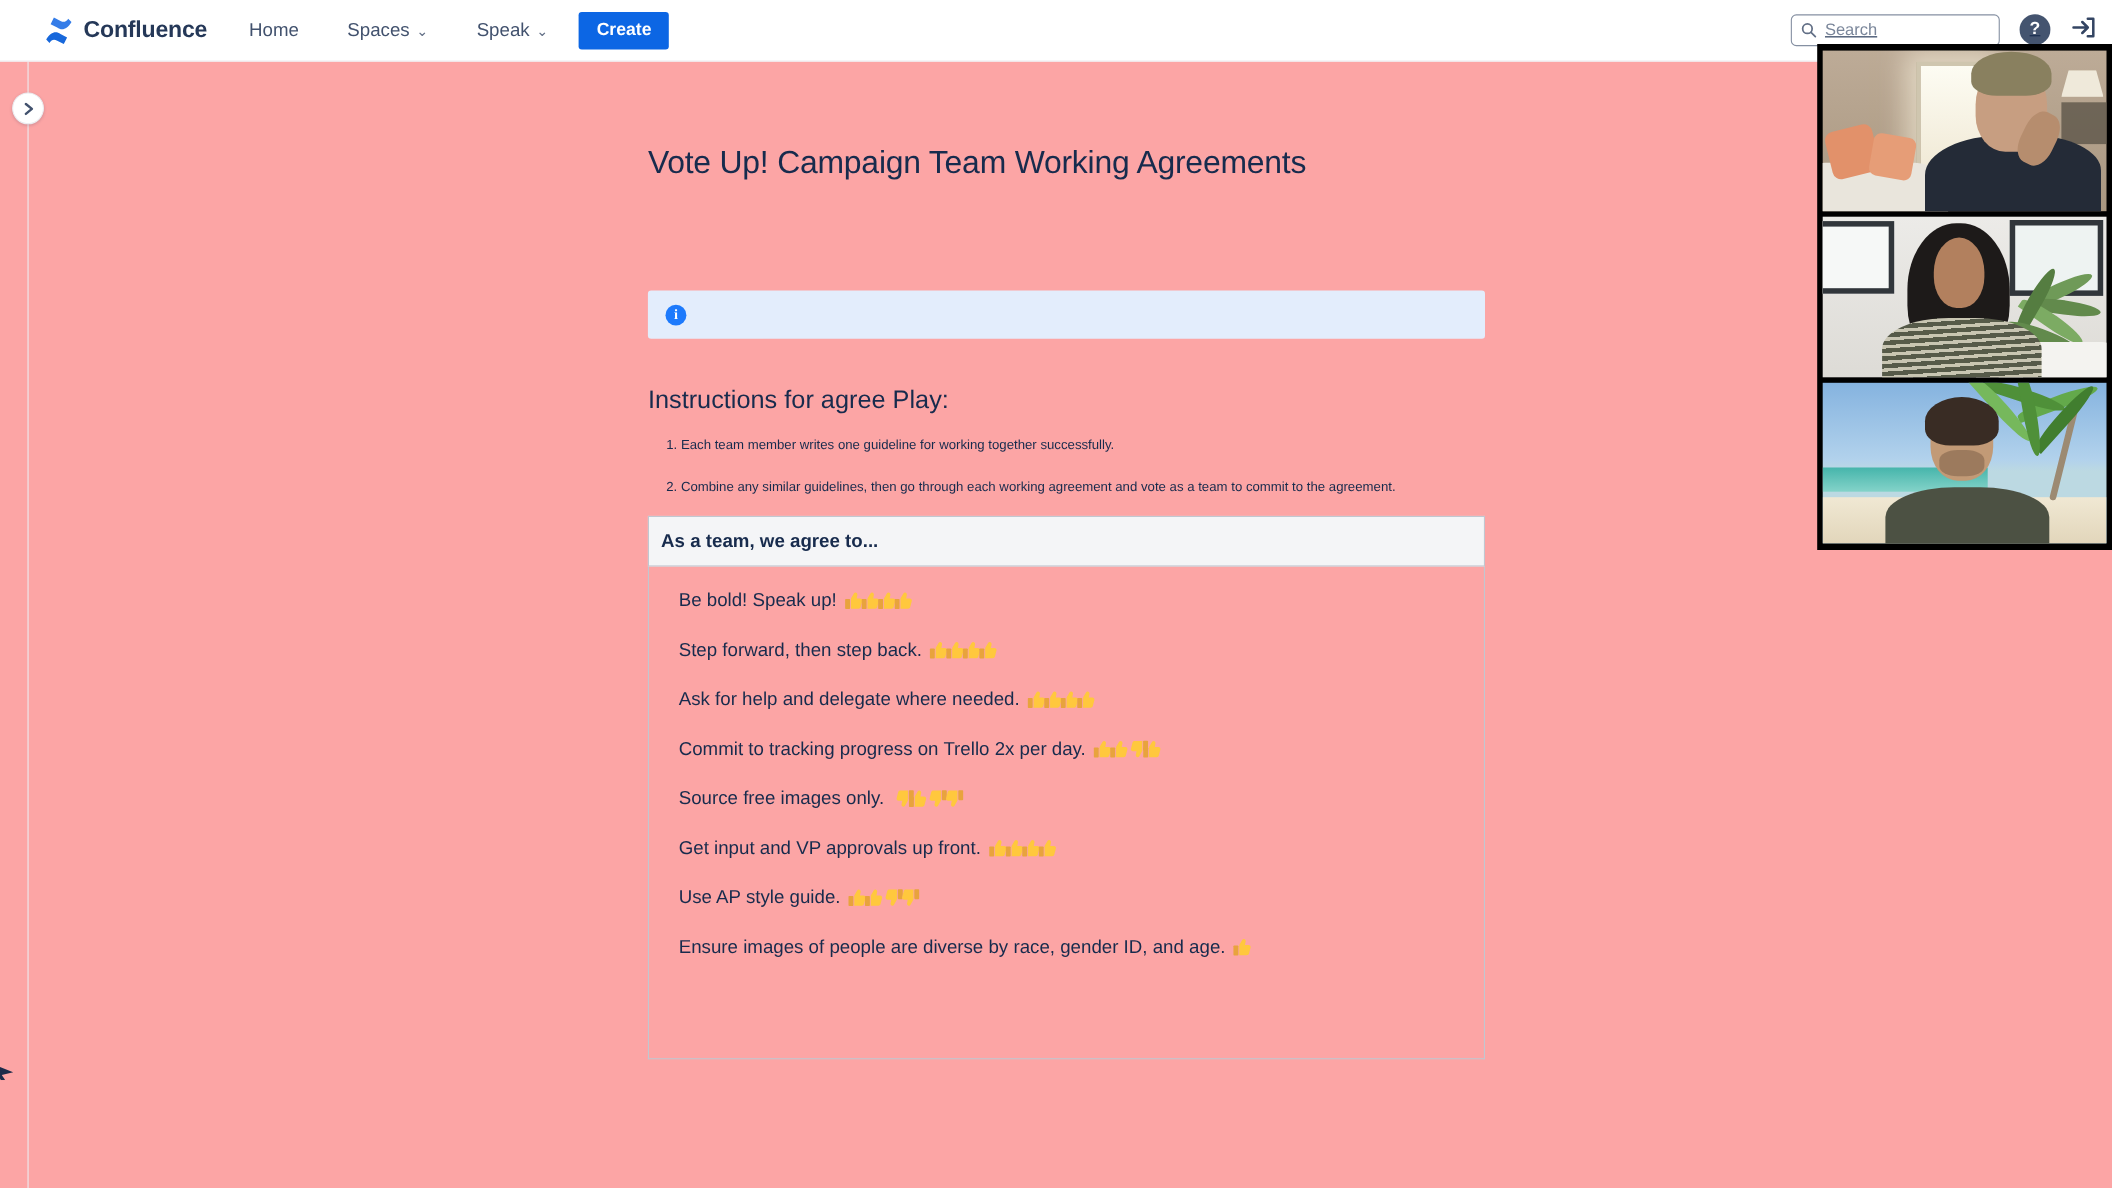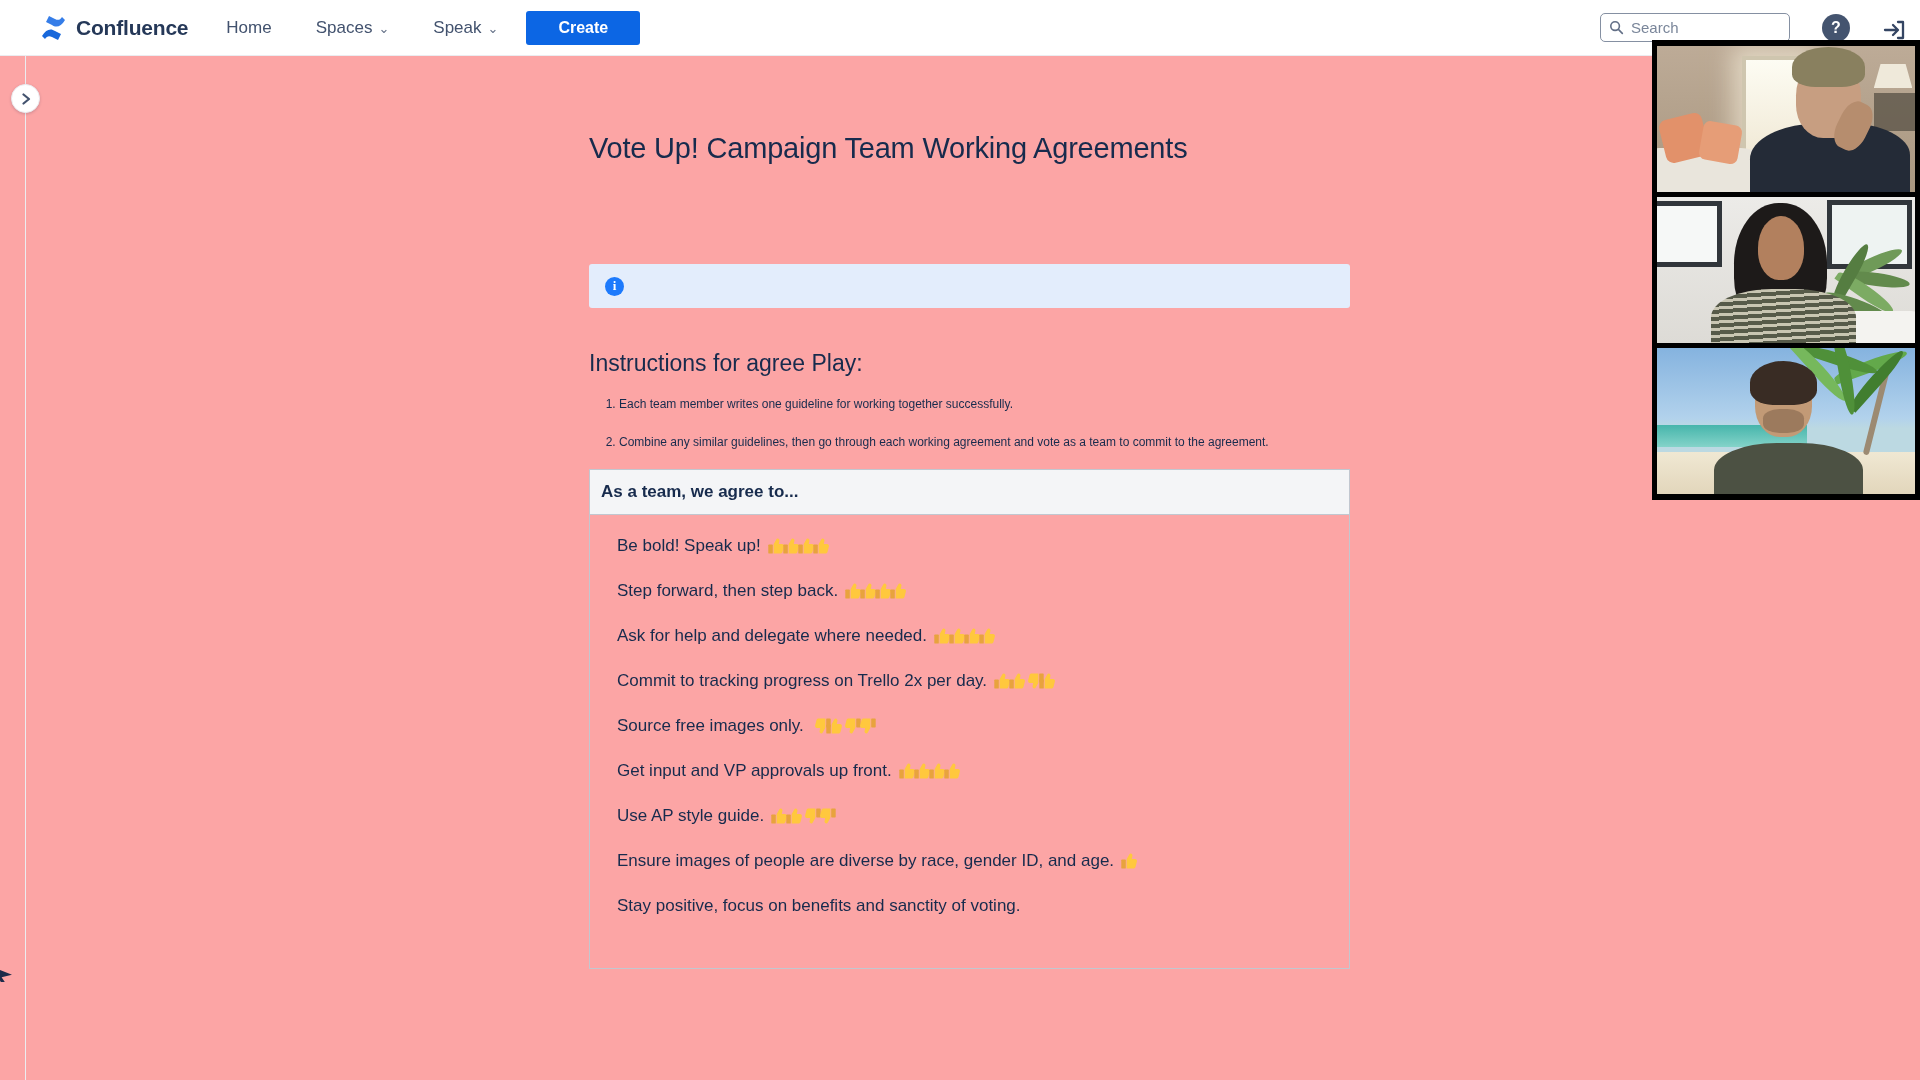--- a/index.html
+++ b/index.html
@@ -8,24 +8,24 @@
   .canvas { position:relative; width:1920px; height:1080px; background:#fca5a5; }
 
   
   .topnav { position:absolute; left:0; top:0; width:1920px; height:56px; background:#fff;
     border-bottom:1px solid #EBECF0; display:flex; align-items:center; z-index:5; }
   .brand { display:flex; align-items:center; margin-left:40px; gap:9px; cursor:pointer; }
   .brand-name { font-size:21px; font-weight:700; color:#253858; letter-spacing:-0.2px; }
   .nav-links { display:flex; align-items:center; margin-left:38px; gap:44px; }
   .nav-item { display:flex; align-items:center; gap:6px; font-size:17px; color:#42526E; cursor:pointer; }
   .nav-chevron { font-size:13px; color:#626F86; line-height:1; transform:translateY(1px); }
-  .create-btn { margin-left:28px; height:34px; padding:0 32px; background:#0C66E4; color:#fff;
+  .create-btn { margin-left:28px; height:34px; padding:0 16px; background:#0C66E4; color:#fff;
     font-size:16px; font-weight:700; border:none; border-radius:3px; cursor:pointer;
     font-family:"Liberation Sans", sans-serif; }
-  .nav-right { margin-left:auto; display:flex; align-items:flex-end; margin-right:14px; gap:32px; }
+  .nav-right { margin-left:auto; display:flex; align-items:flex-start; margin-right:14px; gap:18px;text-decoration:underline; }
   .search-box { display:flex; align-items:center; width:190px; height:29px; border:1px solid #8590A2;
     border-radius:5px; padding:0 8px; gap:7px; background:#fff; }
   .search-box input { border:none; outline:none; width:140px; font-size:15px; color:#172B4D;
     font-family:"Liberation Sans", sans-serif; }
   .search-box input::placeholder { color:#7A869A; }
   .help-btn { width:28px; height:28px; border-radius:50%; background:#44546F; color:#fff;
     display:flex; align-items:center; justify-content:center; font-size:16px; font-weight:700; cursor:pointer; }
   .signin-btn { cursor:pointer; display:flex; align-items:center; }
 
   
@@ -318,23 +318,20 @@
             </span>
           </p>
           <p class="agr-row">
             <span class="agr-text">Ensure images of people are diverse by race, gender ID, and age.</span>
             <span class="agr-votes">
               <svg class="thumb up" viewBox="0 0 20 20">
                 <use href="#thumb-shape"></use>
               </svg>
             </span>
           </p>
-          <p class="agr-row">
-            <span class="agr-text">Stay positive, focus on benefits and sanctity of voting.</span>
-          </p>
         </div>
     </div>
 
   </main>
 
   <aside class="video-strip">
     <div class="video-tile scene-bedroom">
       <div class="bd-window"></div>
       <div class="bd-lamp"></div>
         <div class="bd-shelf"></div>

